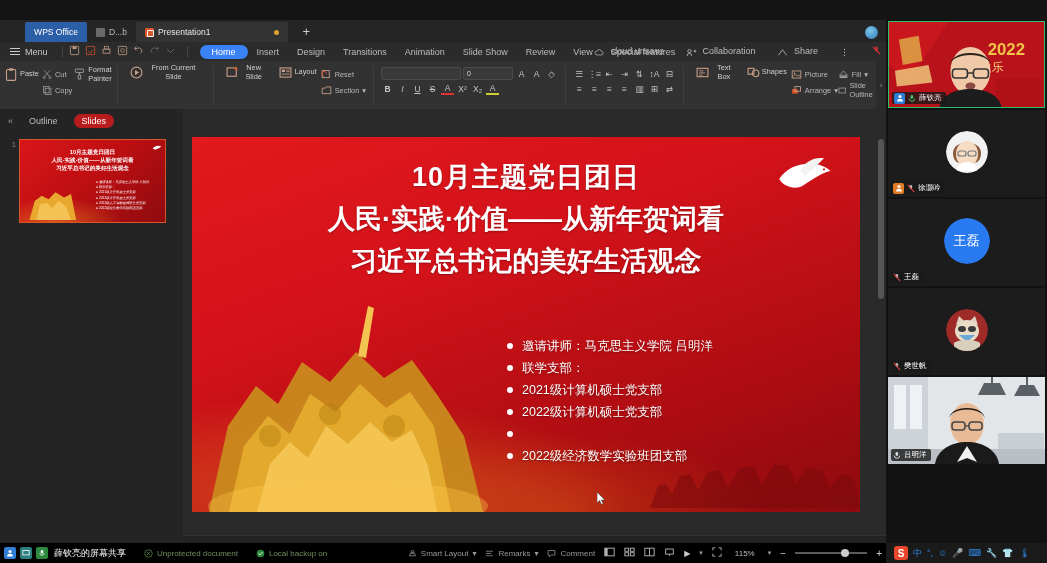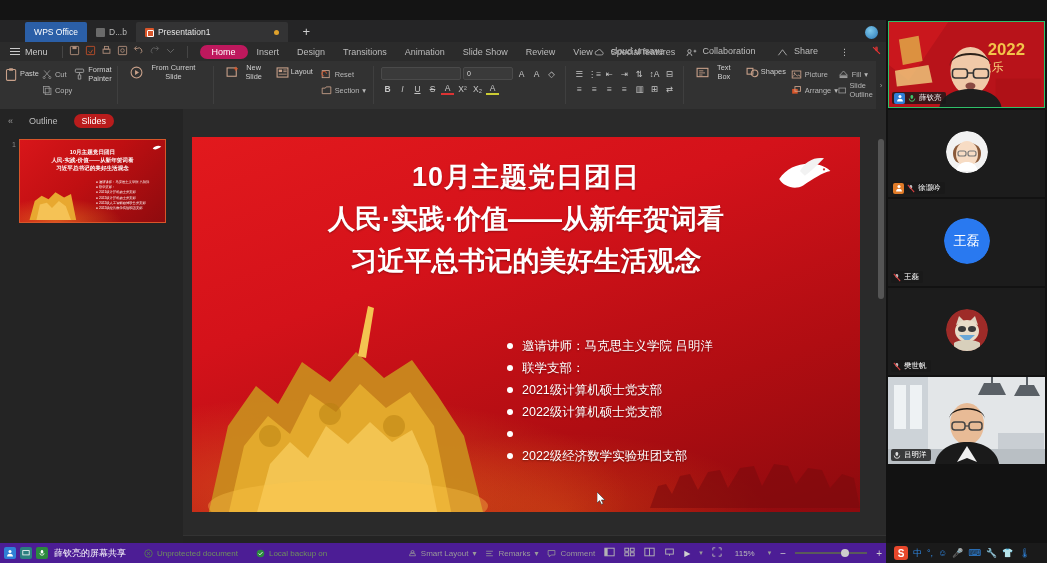--- a/index.html
+++ b/index.html
@@ -50,31 +50,31 @@
   
   .menurow { height: 19px; background: #2b2b2b; display: flex; align-items: center; padding-left: 10px; font-size: 9px; color: #c9c9c9; position: relative; }
   .hamburger { display: inline-flex; flex-direction: column; gap: 2px; margin-right: 5px; }
   .hamburger i { display: block; width: 10px; height: 1.3px; background: #c9c9c9; }
   .menu-label { margin-right: 8px; }
   .vsep { width: 1px; height: 12px; background: #454545; margin: 0 6px; }
   .qa-ico { width: 13px; height: 13px; margin-right: 3px; position: relative; opacity:.85; }
   .qa-ico svg { display:block; }
   .ribbon-tabs { display: flex; align-items: center; gap: 0px; margin-left: 6px; }
   .rtab { font-size: 9px; color: #bcbcbc; padding: 2px 9px; border-radius: 9px; white-space: nowrap; }
-  .rtab.active { background: #be185d; color: #fff; padding: 2px 12px; }
+  .rtab.active { background: #3b82f6; color: #fff; padding: 2px 12px; }
   .menurow-right { position: absolute; right: 4px; display: flex; align-items: center; gap: 22px; font-size: 9px; color: #bcbcbc; }
   .mini-ico { display:inline-block; vertical-align:middle; margin-right:3px; }
 
   
   .ribbon { height: 48px; background: #323232; position: relative; display: flex; align-items: flex-start; padding-top: 3px; }
   .rgroup { display: flex; align-items: flex-start; height: 44px; padding: 0 4px; }
   .rbig { width: 38px; display: flex; flex-direction: row; align-items: center; gap: 1px; padding-top: 2px; }
   .rbig .glyph { height: 17px; display:flex; align-items:center; justify-content:center; }
   .rbig .cap { font-size: 7.4px; color: #cfcfcf; text-align: center; line-height: 8.5px; }
-  .rwide { width: auto; min-width: 50px; padding: 0 4px; }
+  .rwide { width: auto; min-width: 50px; padding: 0 4px; justify-content: flex-end; }
   .rsmall-col { display: flex; flex-direction: column; gap: 2px; padding-top: 3px; }
   .rsmall { display: flex; align-items: center; gap: 3px; font-size: 7.4px; color: #b8b8b8; height: 14px; }
   .grp-sep { width: 1px; height: 38px; background: #3f3f3f; margin: 2px 3px 0 3px; }
   .fontbox { width: 80px; height: 13px; background: #3a3a3a; border: 1px solid #4a4a4a; border-radius: 2px; font-size: 7px; color: #ccc; display:flex; align-items:center; padding: 0 3px; }
   .sizebox { width: 50px; height: 13px; background: #3a3a3a; border: 1px solid #4a4a4a; border-radius: 2px; font-size: 7px; color: #ddd; display:flex; align-items:center; padding: 0 3px; }
   .fmt-btn { width: 13px; height: 13px; display:flex; align-items:center; justify-content:center; font-size: 8.5px; color: #c6c6c6; }
   .fmt-row { display: flex; align-items: center; gap: 2px; }
   .ribbon-edge { position: absolute; right: 0; top: 0; width: 10px; height: 48px; background:#2b2b2b; display:flex; align-items:center; justify-content:center; color:#999; font-size:8px;}
 
   
@@ -116,21 +116,21 @@
   .bullet { display: flex; align-items: center; gap: 9px; height: 22px; color: #fff; font-size: 12.5px; text-shadow: 0 1px 2px rgba(0,0,0,.35); }
   .bdot { width: 6px; height: 6px; border-radius: 50%; background: #fff; flex: 0 0 auto; }
   .monument { position: absolute; left: 6px; bottom: -4px; z-index: 2; }
   .crowd { position:absolute; right: 0; bottom: 4px; z-index: 2; opacity:.55;}
   .cursor-arrow { position: absolute; left: 597px; top: 519px; z-index: 12; }
   .notes-area { position: absolute; left: 0; bottom: 0; width: 703px; height: 28px; background: #232323; border-top: 1px solid #333; }
   .notes-text { position: absolute; left: 16px; top: 8px; font-size: 8px; color: #7d7d7d; }
   .vscroll { position: absolute; right: 2px; top: 30px; width: 6px; height: 160px; background: #555; border-radius: 3px; }
 
   
-  .statusbar { position: absolute; left: 0; bottom: 0; width: 886px; height: 20px; background: #4c1d95; display: flex; align-items: center; font-size: 8px; color: #9a9a9a; }
+  .statusbar { position: absolute; left: 0; bottom: 0; width: 886px; height: 20px; background: #000000; display: flex; align-items: center; font-size: 8px; color: #9a9a9a; }
   .sb-share { display: flex; align-items: center; gap: 4px; padding-left: 4px; }
   .sb-chip { width: 12px; height: 12px; border-radius: 2px; display: flex; align-items: center; justify-content: center; font-size: 8px; }
   .sb-chip.blue { background: #2f7fd6; color: #fff; }
   .sb-chip.teal { background: #2b7f7f; color: #fff; }
   .sb-chip.green { background: #2b8a3e; color: #fff; }
   .sb-share-name { color: #fff; font-size: 9px; margin-left: 2px; }
   .sb-item { display: flex; align-items: center; gap: 4px; margin-left: 18px; }
   .sb-right { margin-left: auto; display: flex; align-items: center; gap: 9px; padding-right: 4px; }
   .zoombox { font-size: 8px; color: #bbb; width: 28px; text-align: center; }
   .zslider { width: 72px; height: 2px; background: #5a5a5a; position: relative; }

